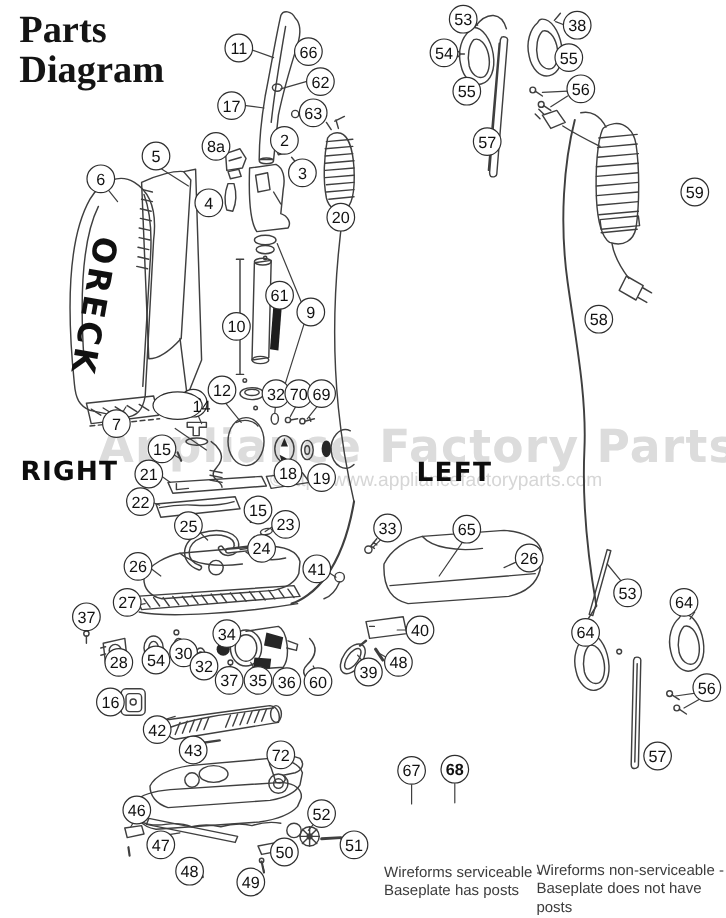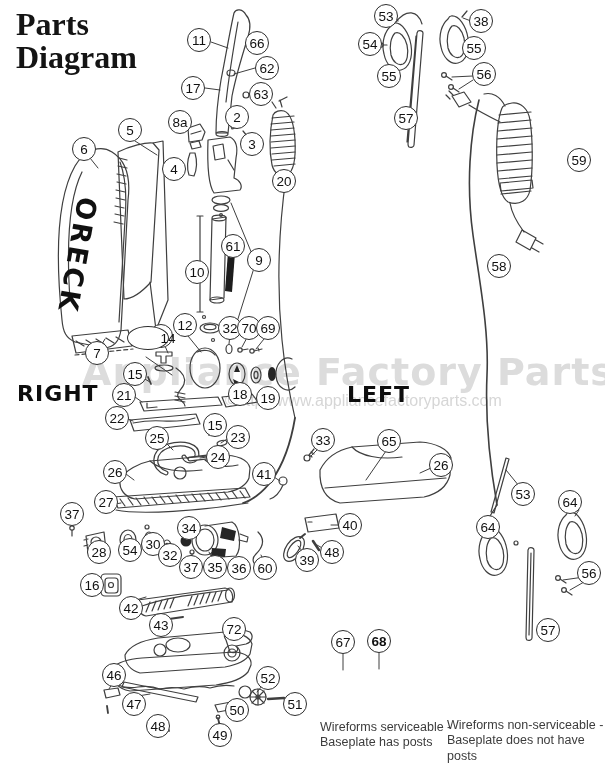--- a/index.html
+++ b/index.html
@@ -332,21 +332,21 @@
       <div class="callout" style="left: 215px; top: 567px;">35</div>
       <div class="callout" style="left: 239px; top: 568px;">36</div>
       <div class="callout" style="left: 265px; top: 568px;">60</div>
       <div class="callout" style="left: 92px; top: 585px;">16</div>
       <div class="callout" style="left: 131px; top: 608px;">42</div>
       <div class="callout" style="left: 161px; top: 625px;">43</div>
       <div class="callout" style="left: 234px; top: 629px;">72</div>
       <div class="callout" style="left: 114px; top: 675px;">46</div>
       <div class="callout" style="left: 134px; top: 704px;">47</div>
       <div class="callout" style="left: 158px; top: 726px;">48</div>
-      <div class="callout" style="left: 220px; top: 735px;">49</div>
+      <div class="callout" style="left: 209px; top: 735px;">49</div>
       <div class="callout" style="left: 237px; top: 710px;">50</div>
       <div class="callout" style="left: 268px; top: 678px;">52</div>
       <div class="callout" style="left: 295px; top: 704px;">51</div>
       <div class="callout" style="left: 343px; top: 642px;">67</div>
       <div class="callout" style="left: 379px; top: 641px; font-weight: bold;">68</div>
       <div class="callout" style="left: 386px; top: 16px;">53</div>
       <div class="callout" style="left: 370px; top: 44px;">54</div>
       <div class="callout" style="left: 389px; top: 76px;">55</div>
       <div class="callout" style="left: 481px; top: 21px;">38</div>
       <div class="callout" style="left: 474px; top: 48px;">55</div>

